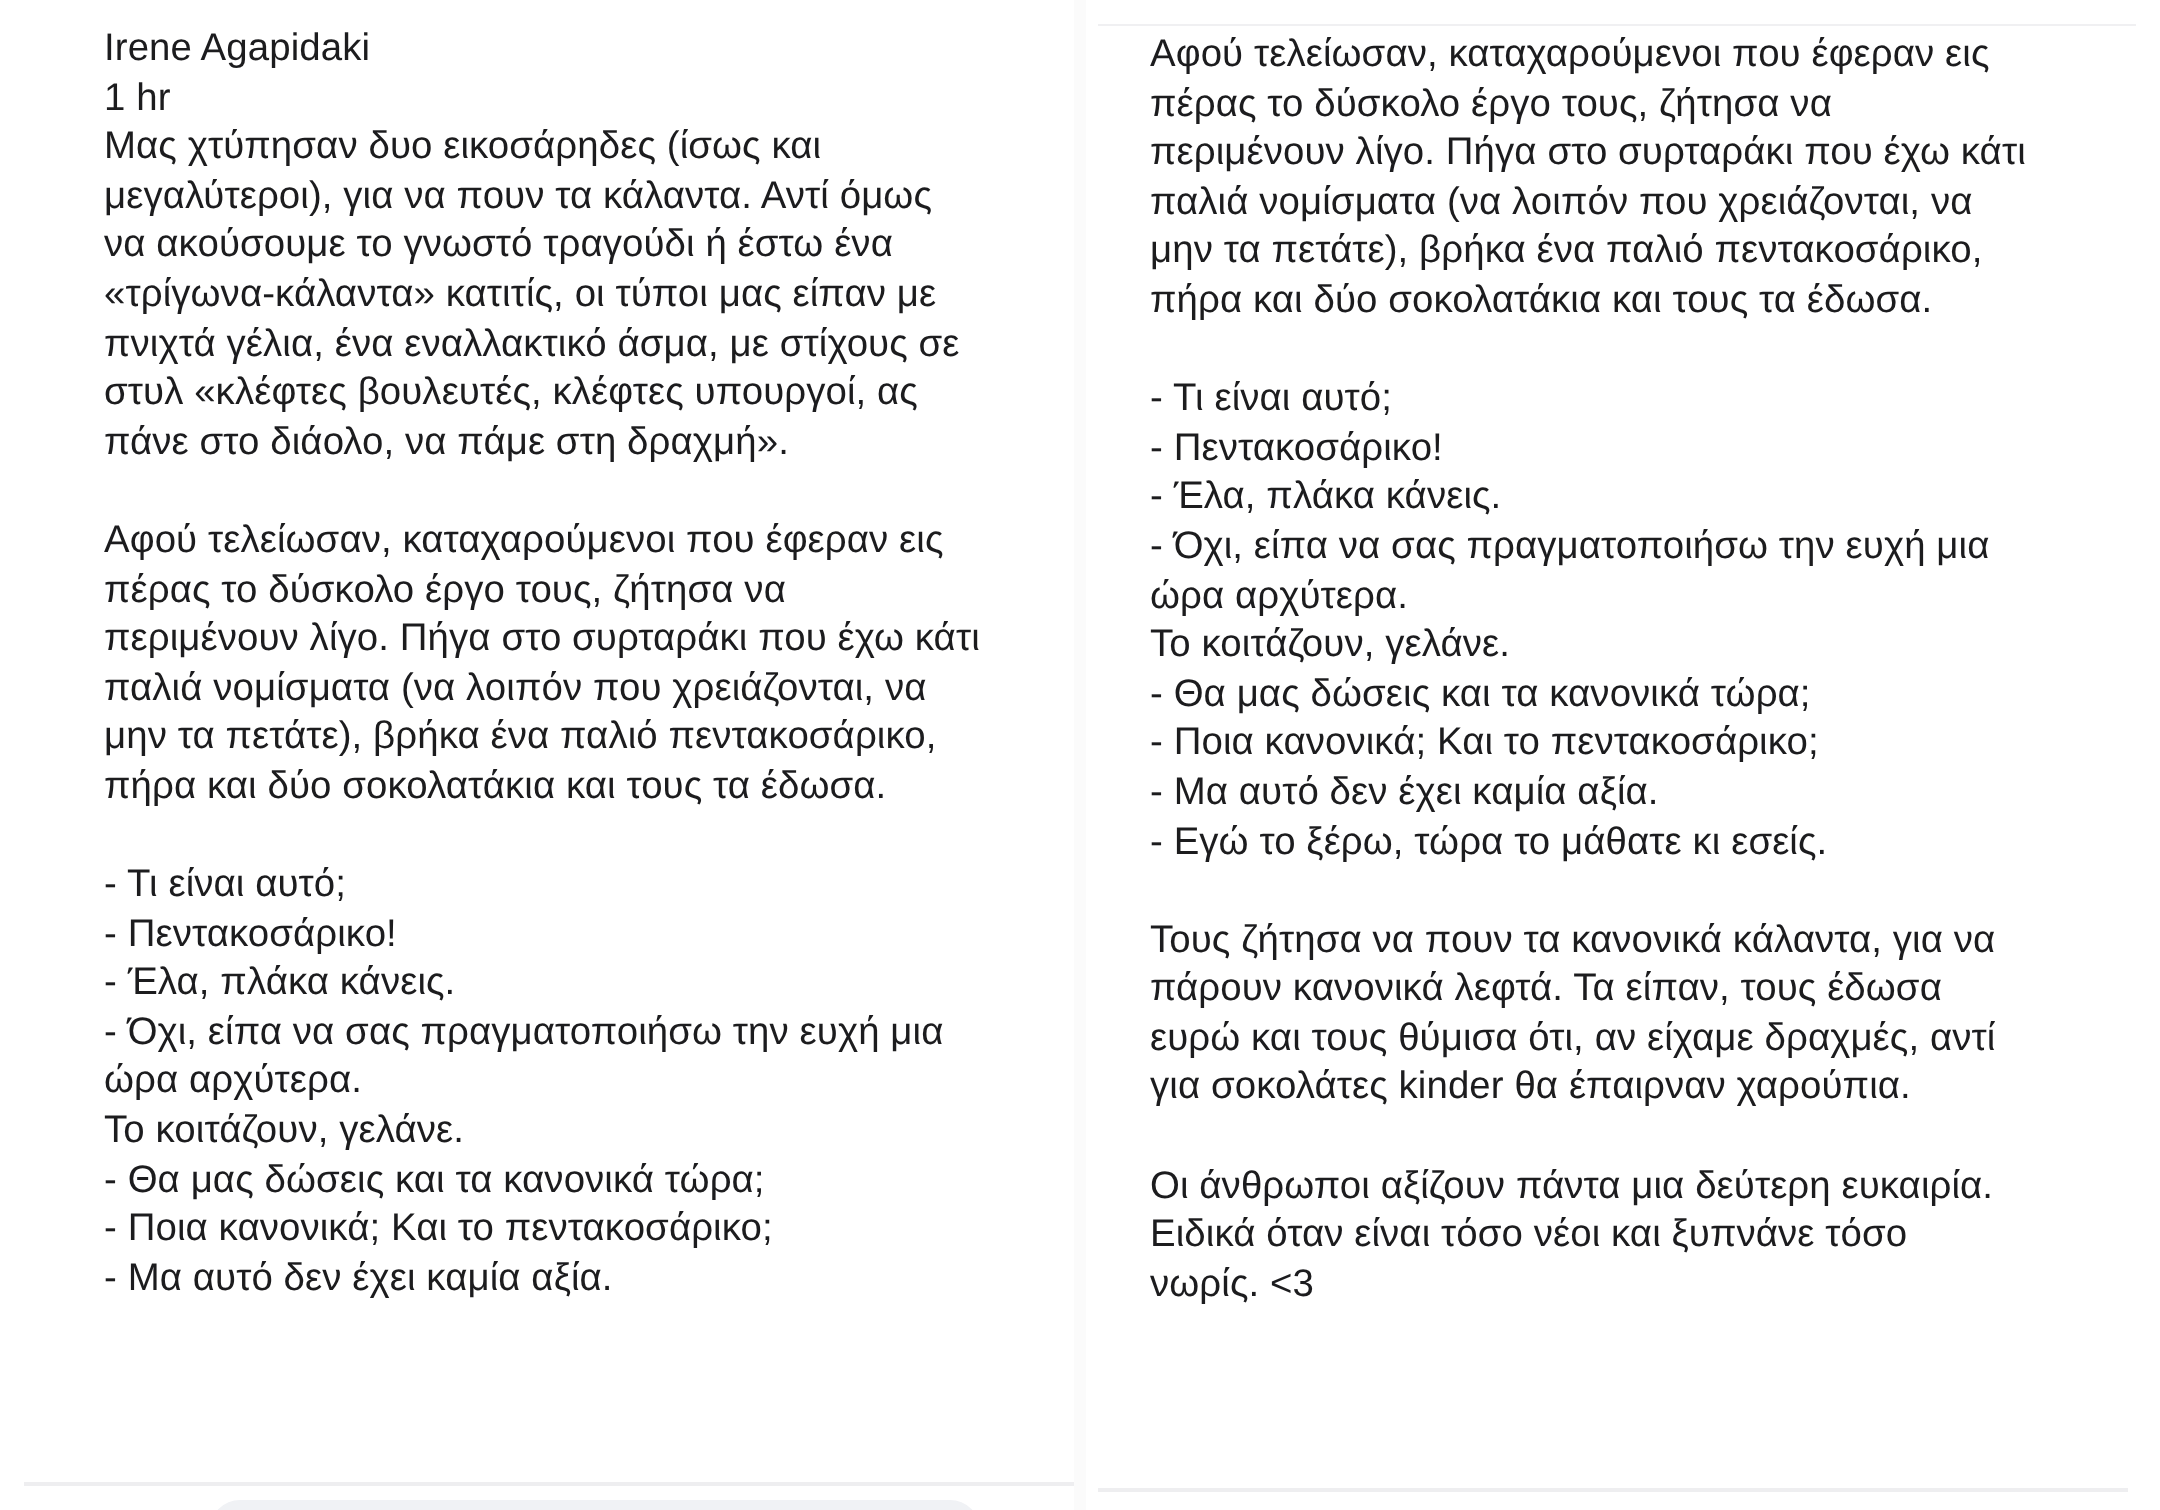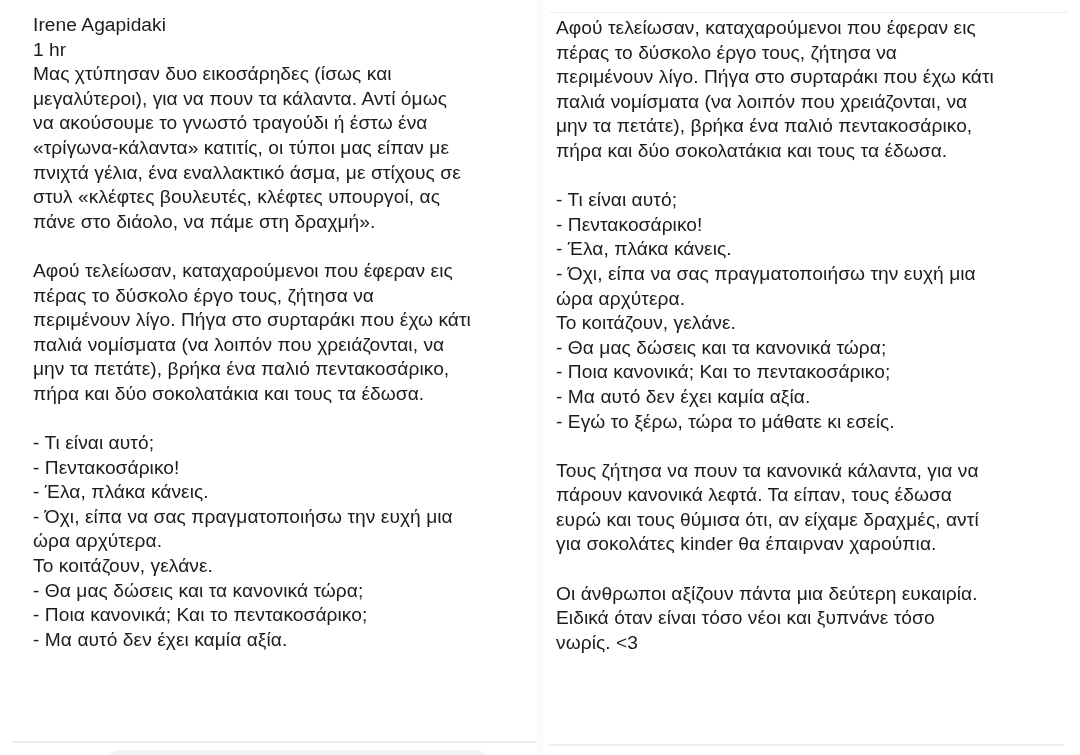--- a/index.html
+++ b/index.html
@@ -10,21 +10,21 @@
   }
   .panel { position: absolute; top: 0; height: 755px; background: #ffffff; overflow: hidden; }
   #left { left: 0; width: 537px; }
   #right { left: 543px; width: 537px; }
   .gap { position: absolute; left: 537px; top: 0; width: 6px; height: 755px; background: #fbfbfb; }
   .text {
     position: absolute; font-size: 19.2px; line-height: 24.6px; letter-spacing: 0.05px; white-space: pre;
   }
   #left .text { left: 33px; top: 13px; }
   #right .text { left: 13px; top: 16px; }
-  .line { display: block; height: 24.6px; }
+  .line { display: block; height: 24.6px; margin-left: 19px; }
   .blank { display: block; height: 24.6px; }
   .top-divider { position: absolute; left: 6px; right: 12px; top: 12px; height: 1px; background: #f0f0f2; }
   .bottom-divider { position: absolute; height: 2px; background: #eeeef0; }
   #left .bottom-divider { left: 12px; right: 0; top: 741px; }
   #right .bottom-divider { left: 6px; right: 16px; top: 744px; }
   .comment-bar {
     position: absolute; left: 105px; top: 750px; width: 385px; height: 30px;
     background: #f0f2f5; border-radius: 16px;
   }
 </style>

